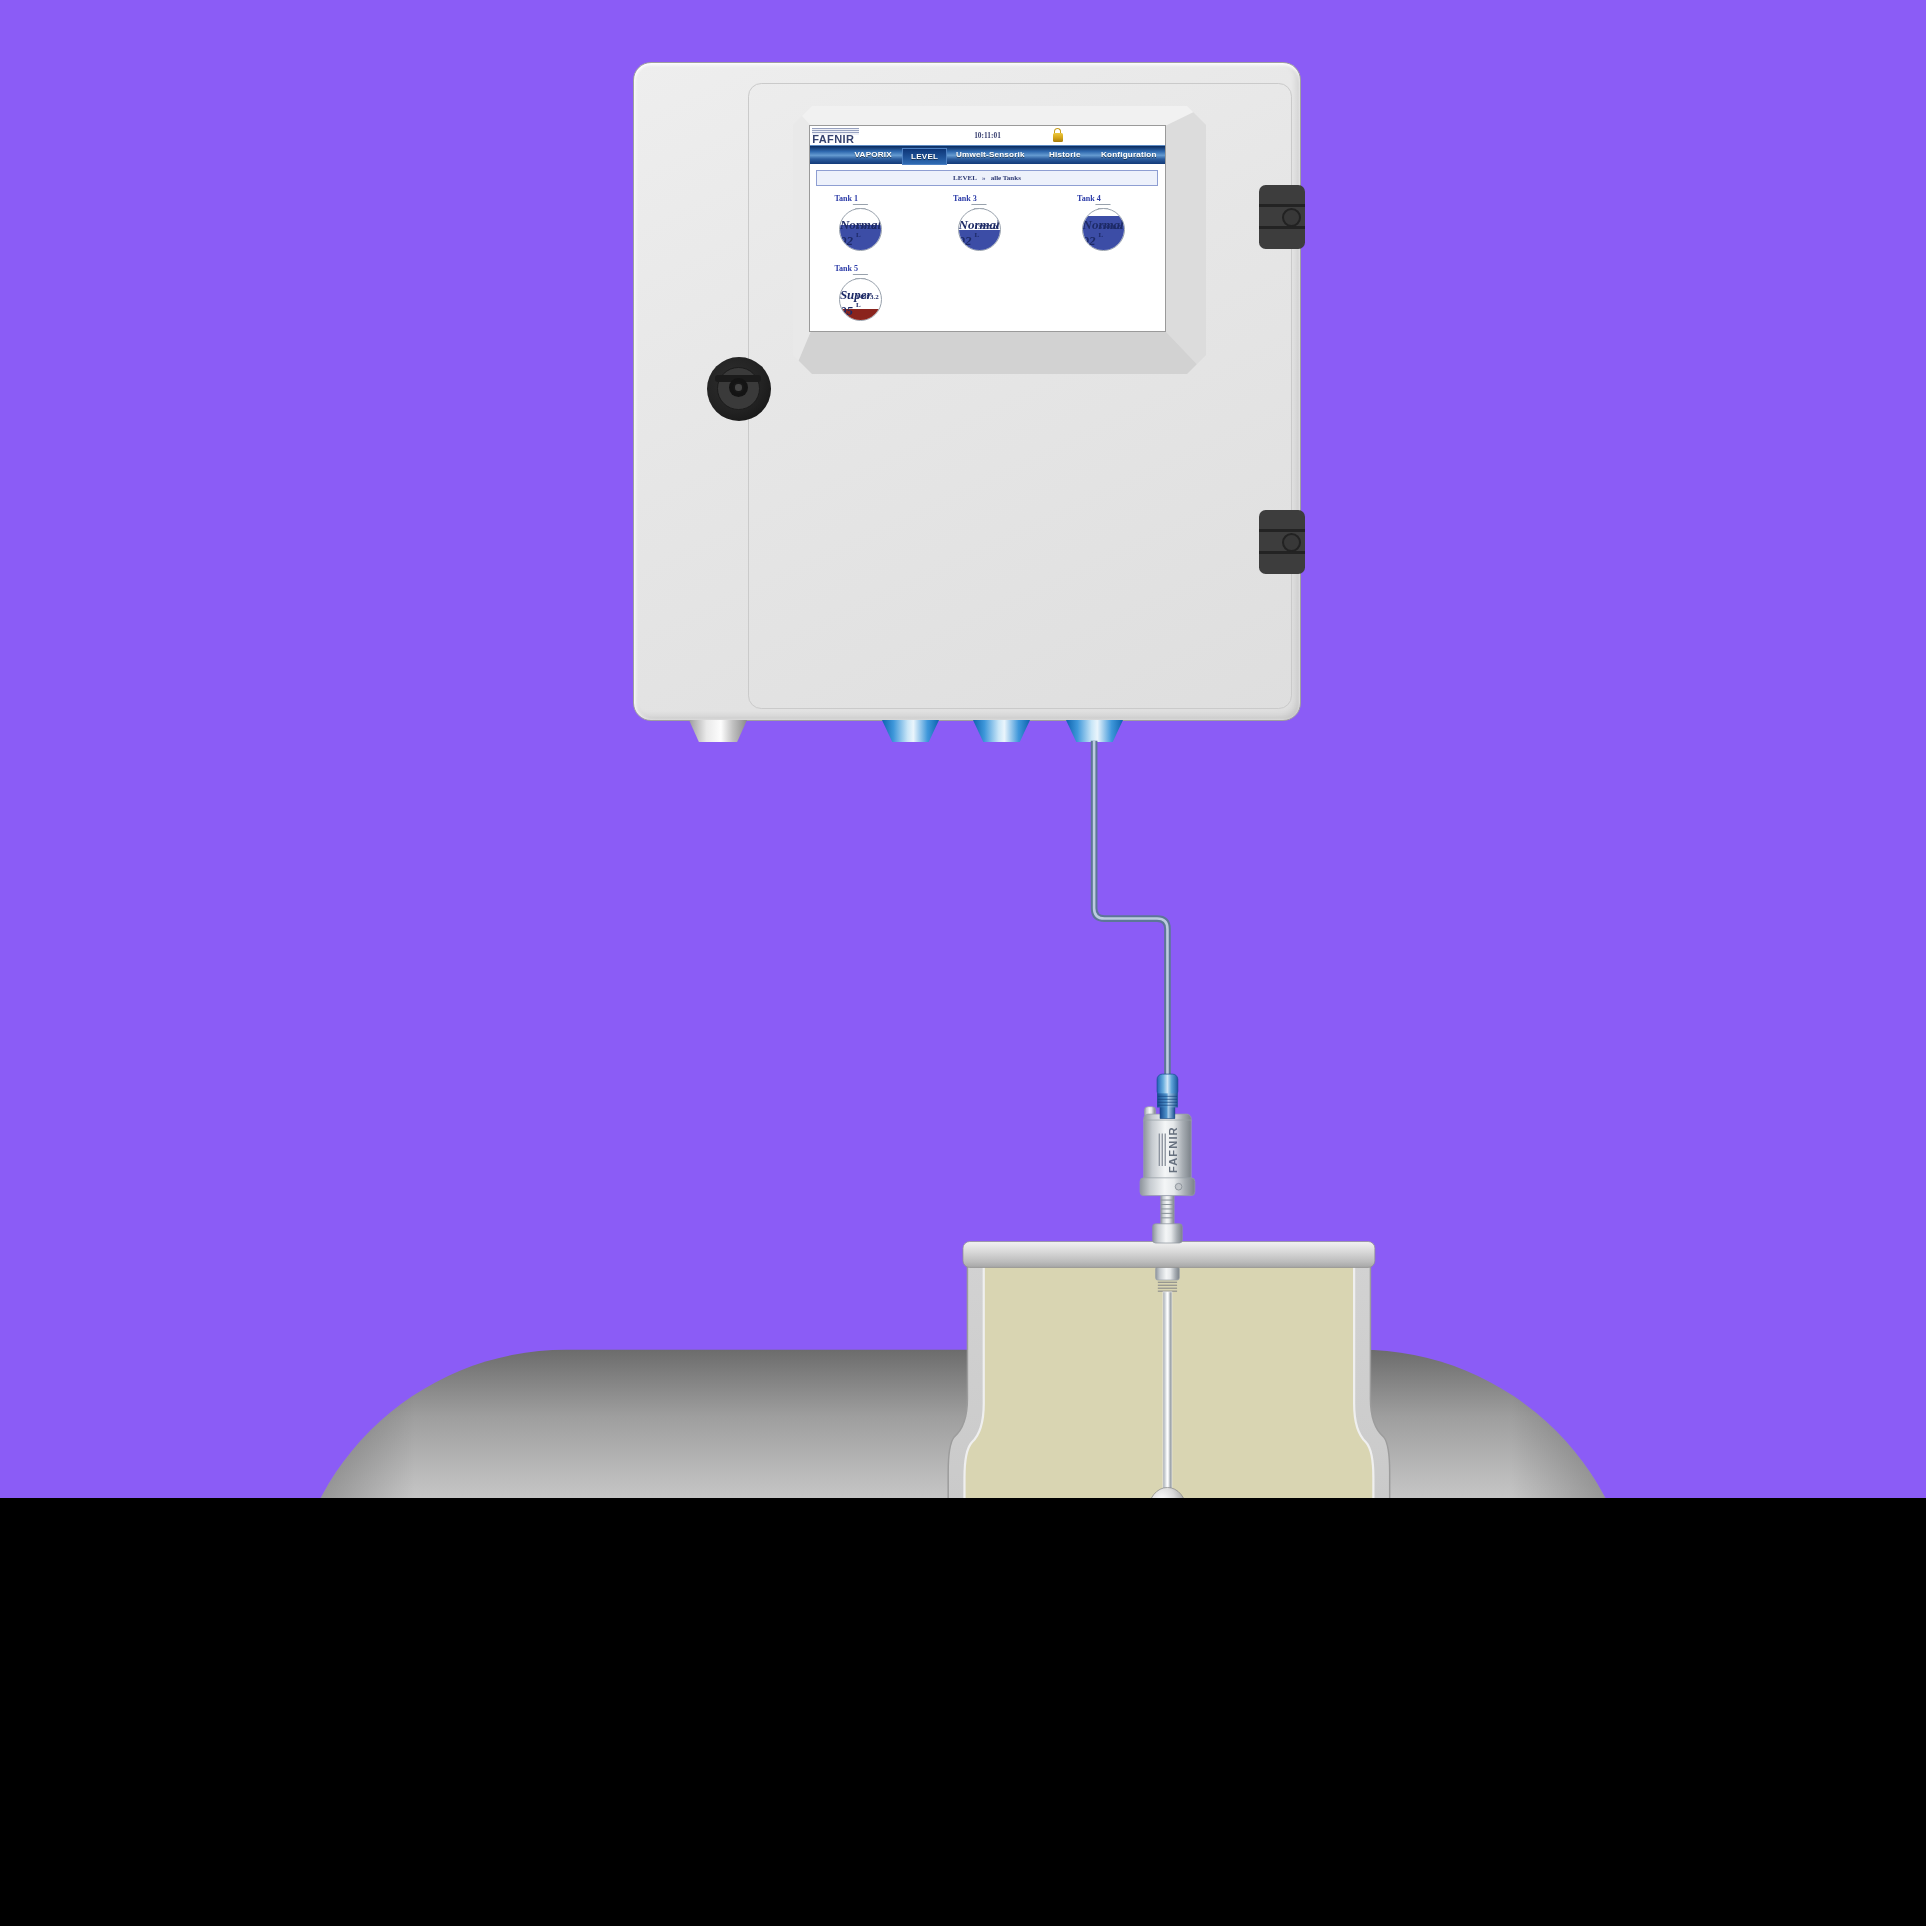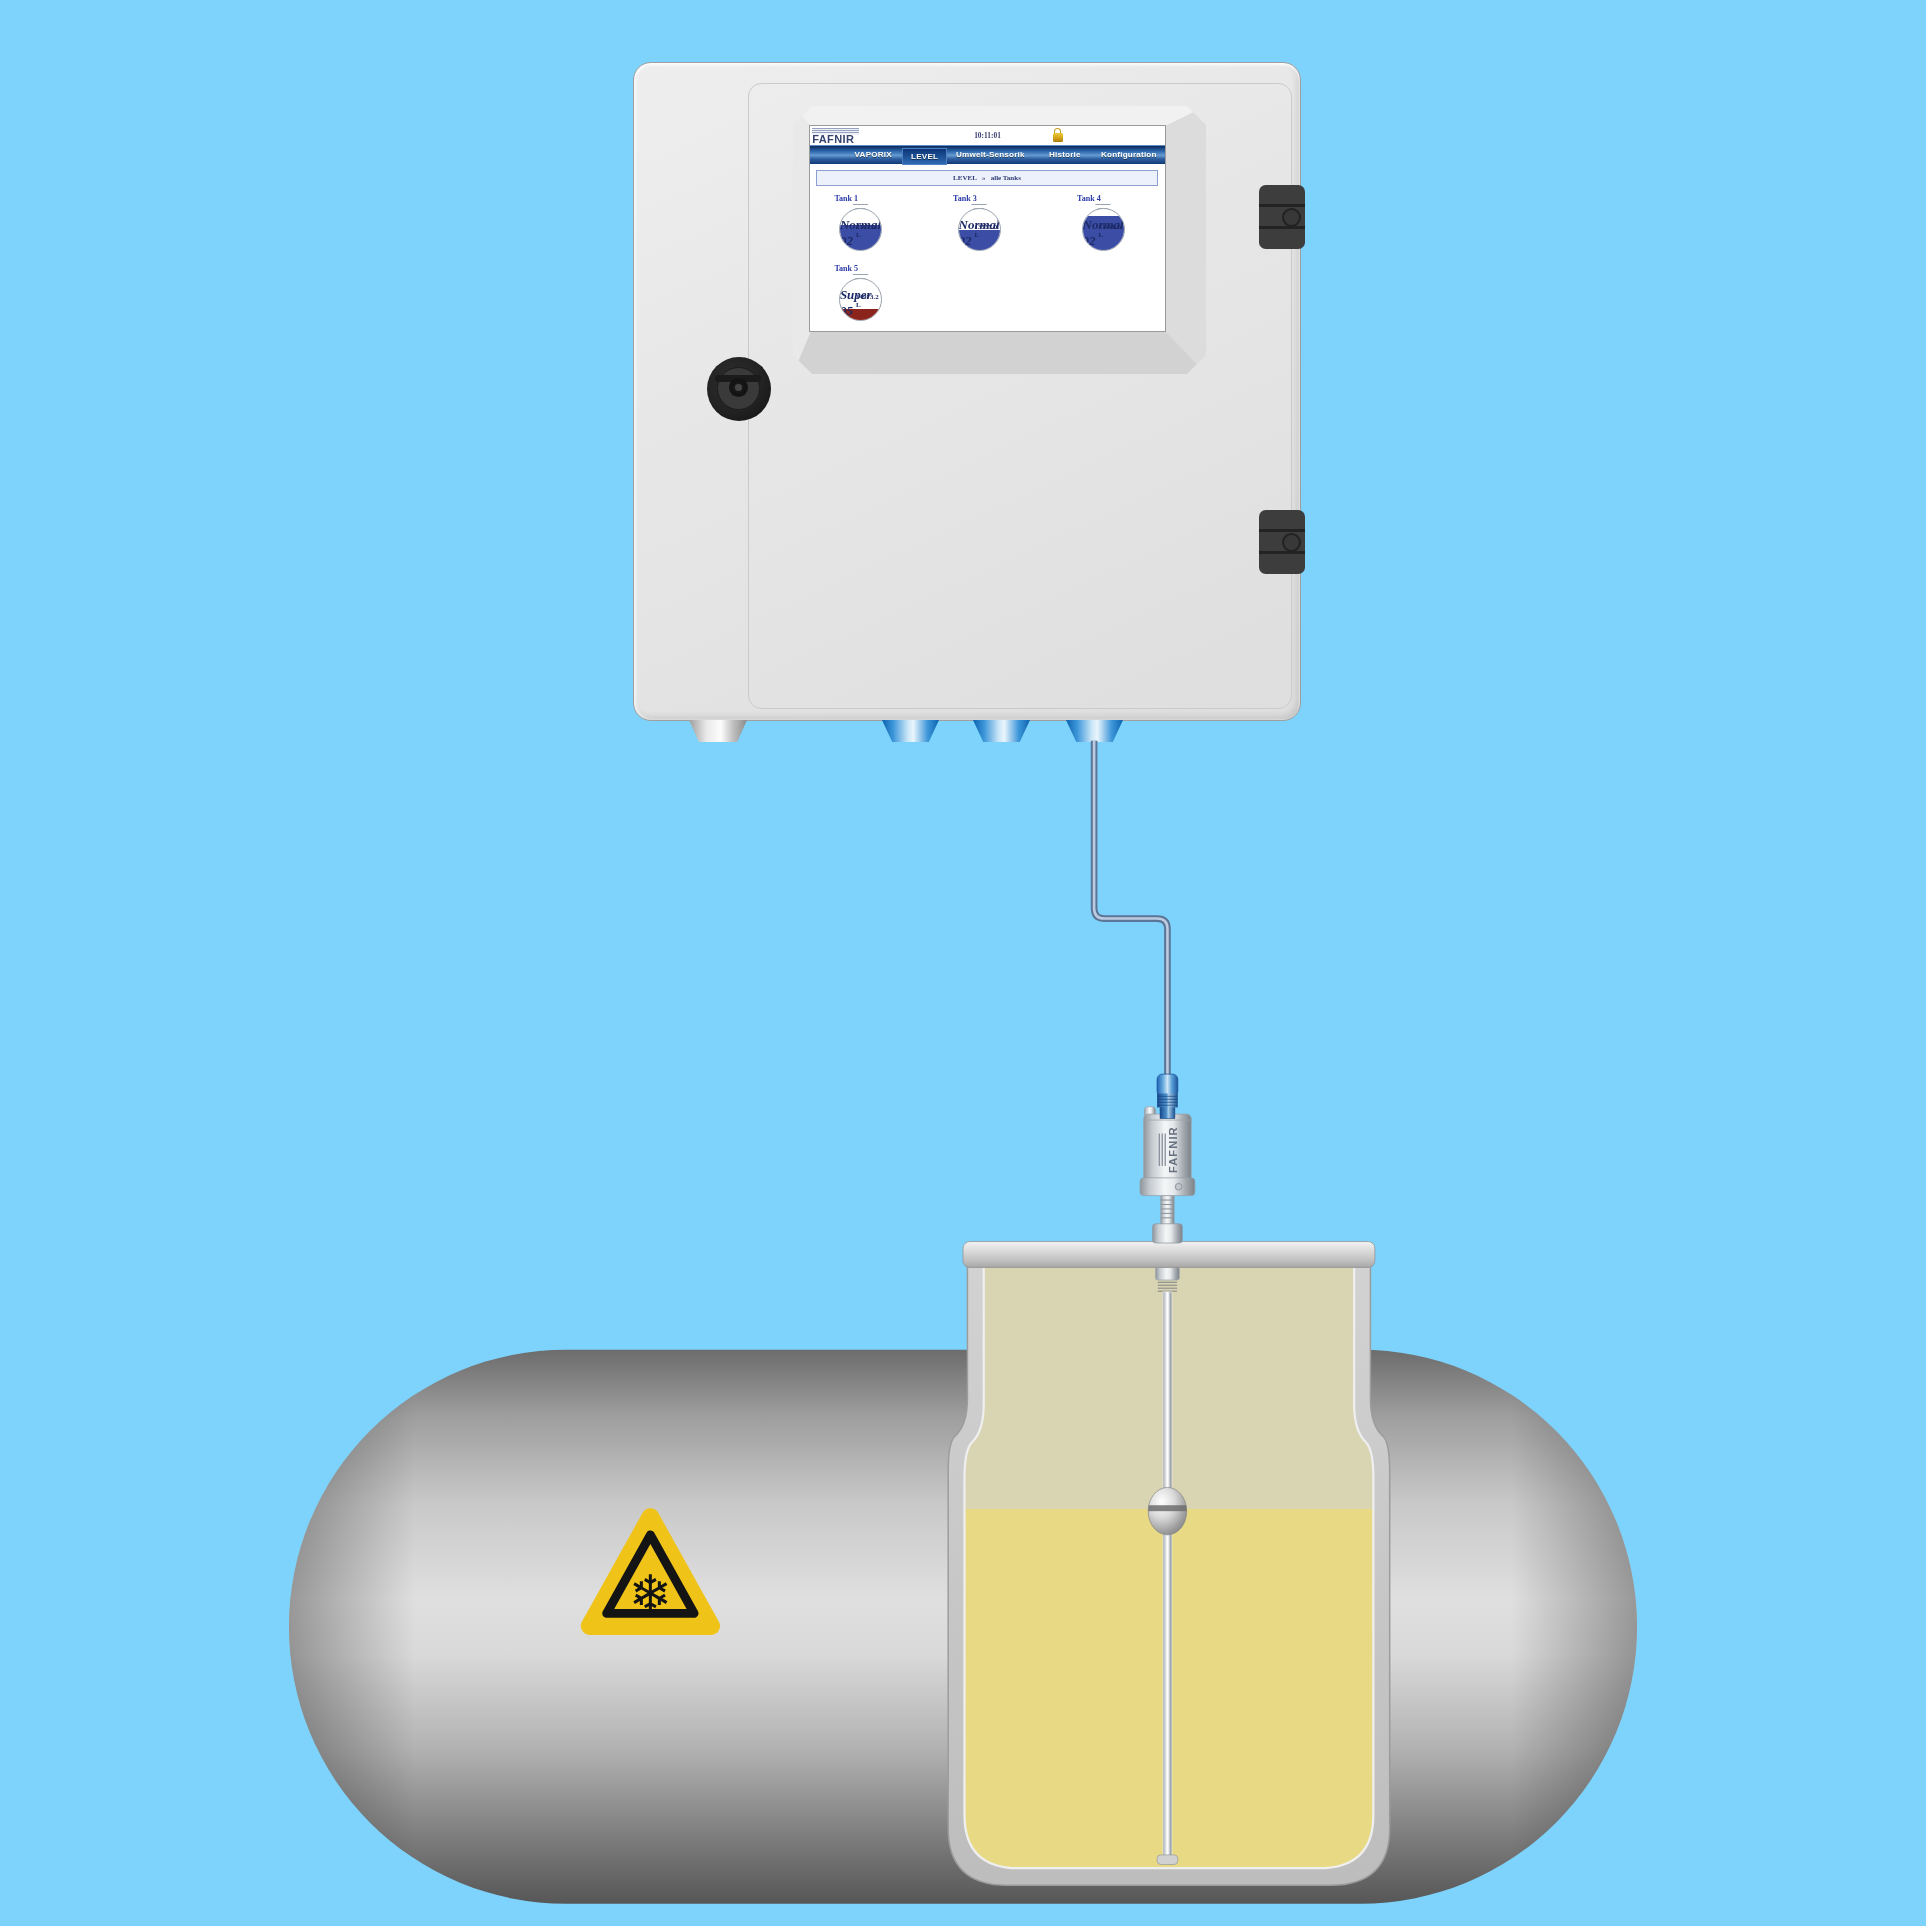--- a/index.html
+++ b/index.html
@@ -1,16 +1,16 @@
 <!DOCTYPE html>
 <html style="font-size:12px"><head>
 <meta charset="utf-8">
 <style>
   html,body{margin:0;padding:0;background:#000;}
-  #scene{position:relative;width:1926px;height:1926px;background:#7dd3fc;overflow:hidden;
+  #scene{position:relative;width:1926px;height:1498px;background:#8b5cf6;overflow:hidden;
          font-family:"Liberation Sans",sans-serif;}
 
   
   .console-box{position:absolute;left:633px;top:62px;width:668px;height:659px;
     background:linear-gradient(155deg,#eeeeee 0%,#e6e6e6 45%,#dedede 100%);
     border:1.5px solid #9f9f9f;border-radius:18px;box-sizing:border-box;
     box-shadow:inset 0 2.2px 3px rgba(255,255,255,.9),inset 2.2px 0 3px rgba(255,255,255,.6),
                inset -3px -3px 7.4px rgba(0,0,0,.12);}
   .door-crease{position:absolute;left:748px;top:83px;width:544px;height:626px;
     border:1.5px solid #cacaca;border-radius:13.3px;box-sizing:border-box;}

